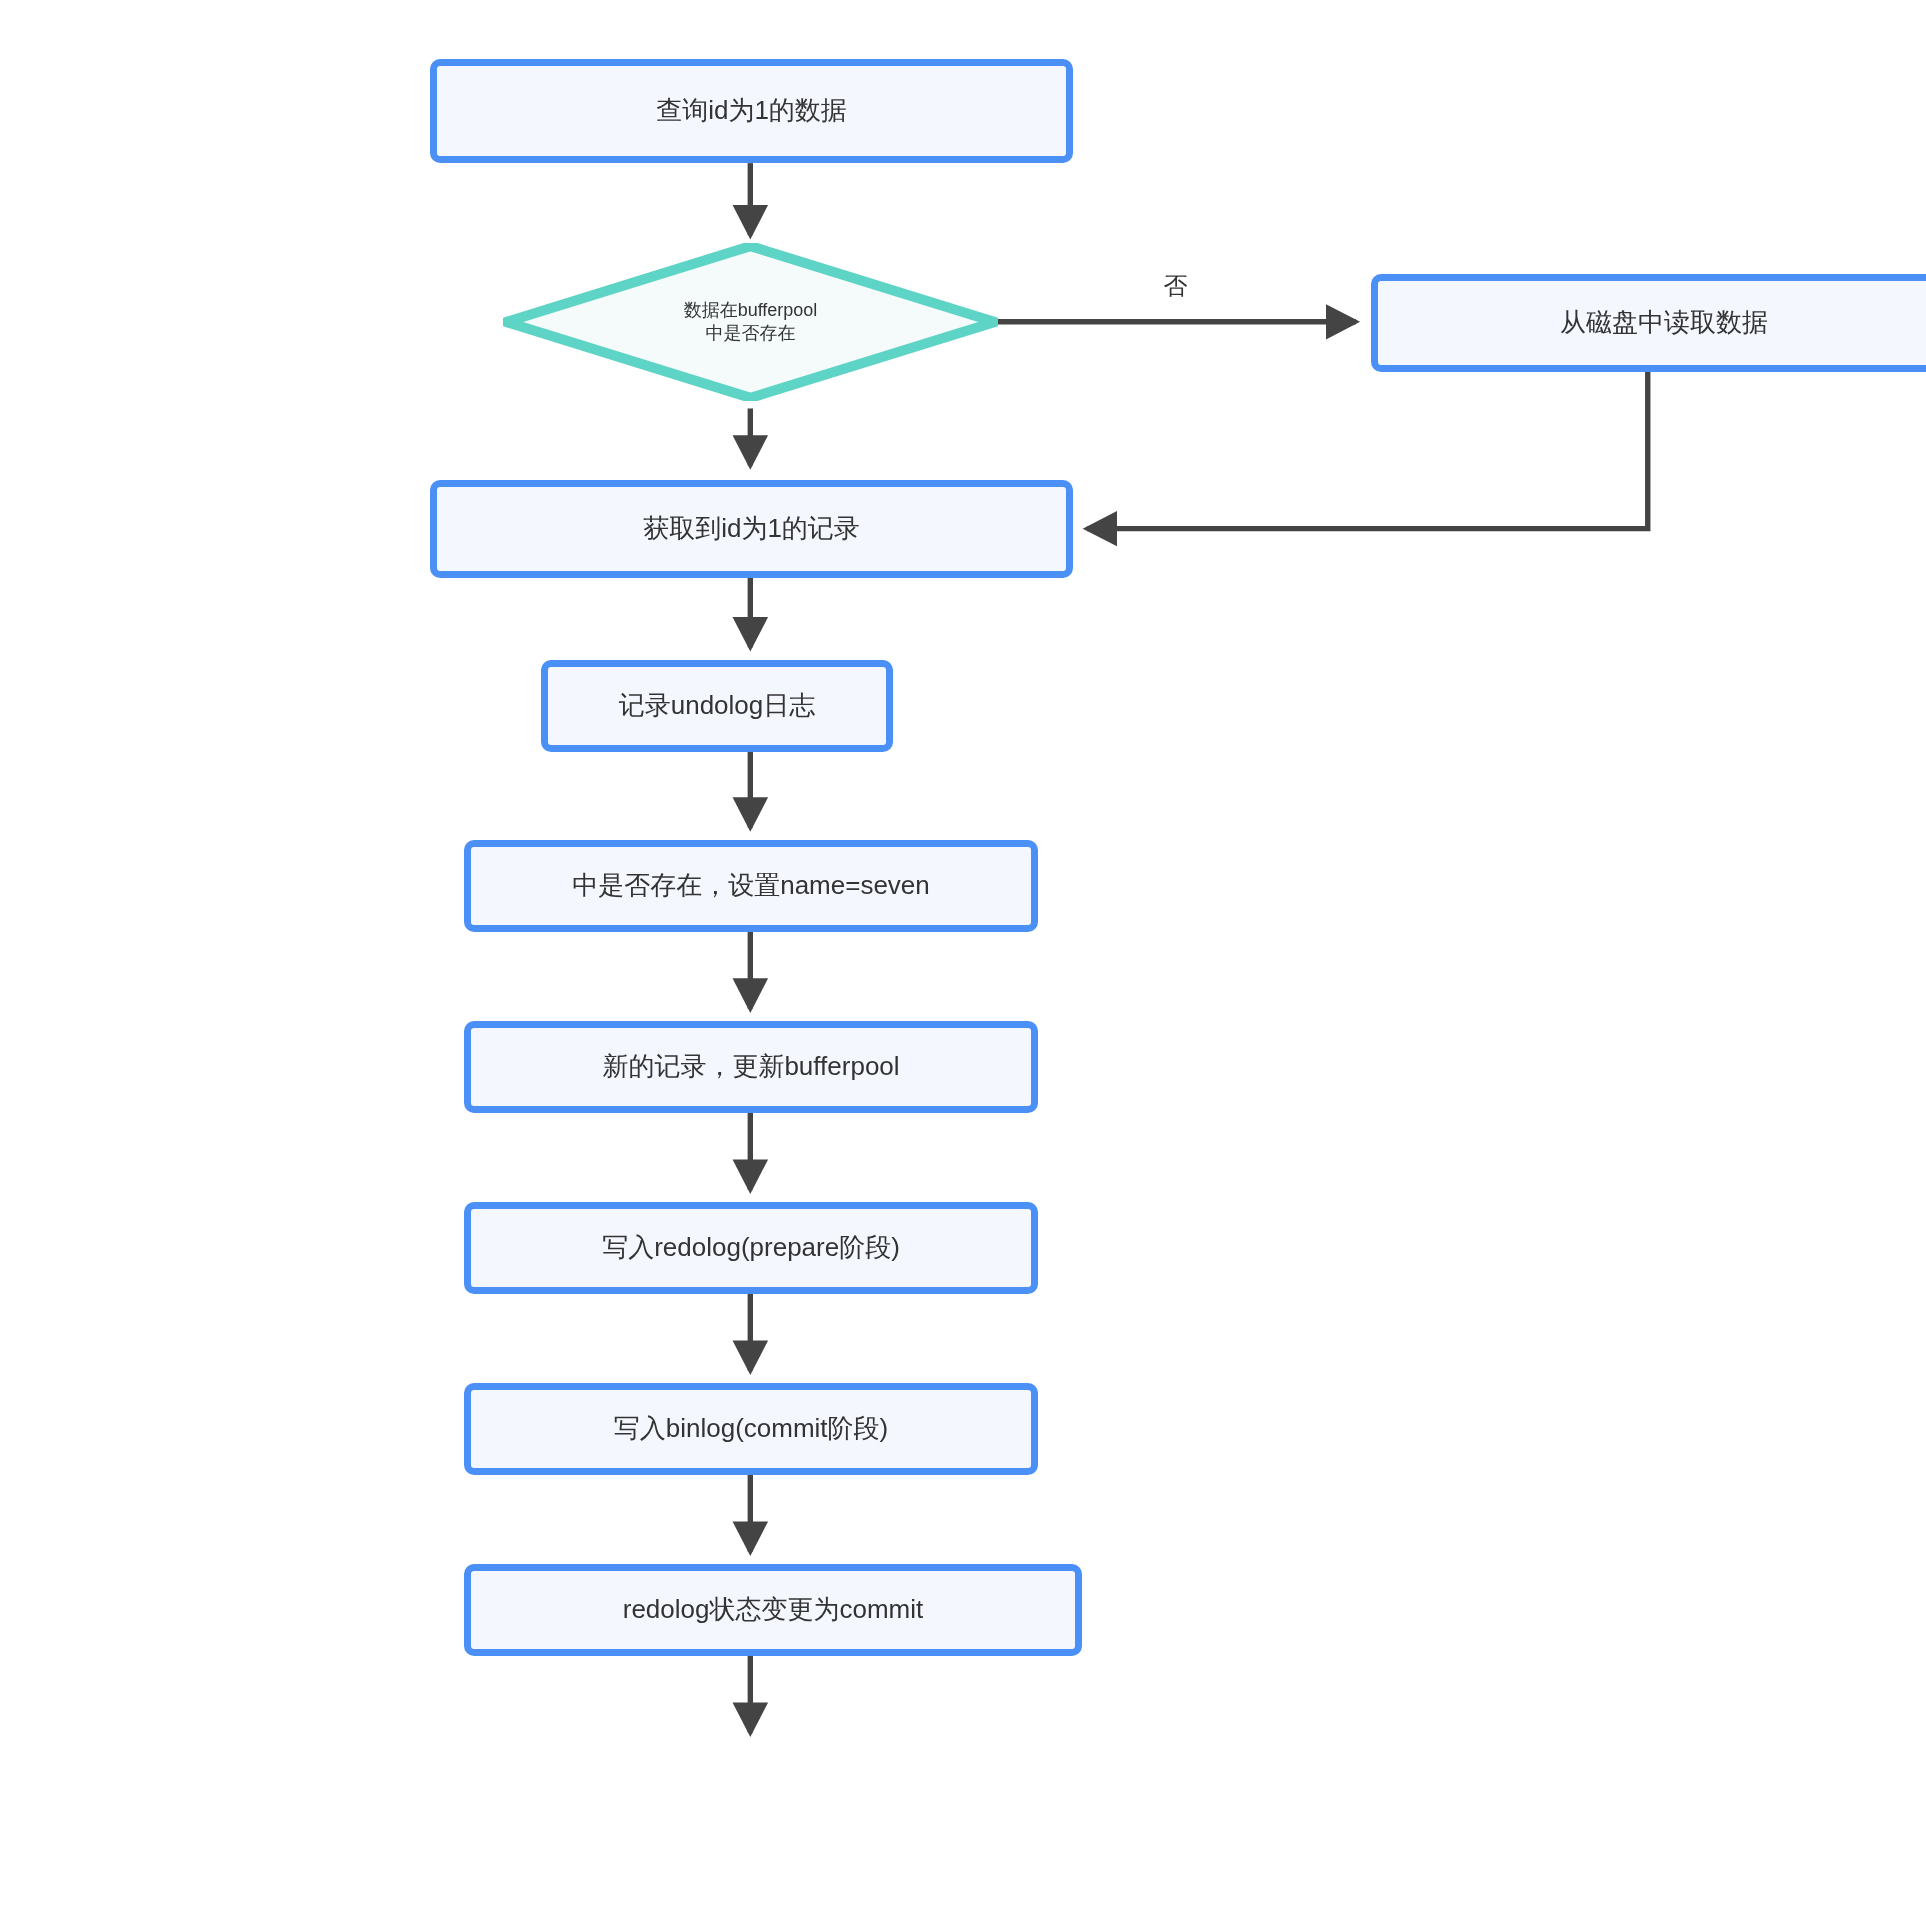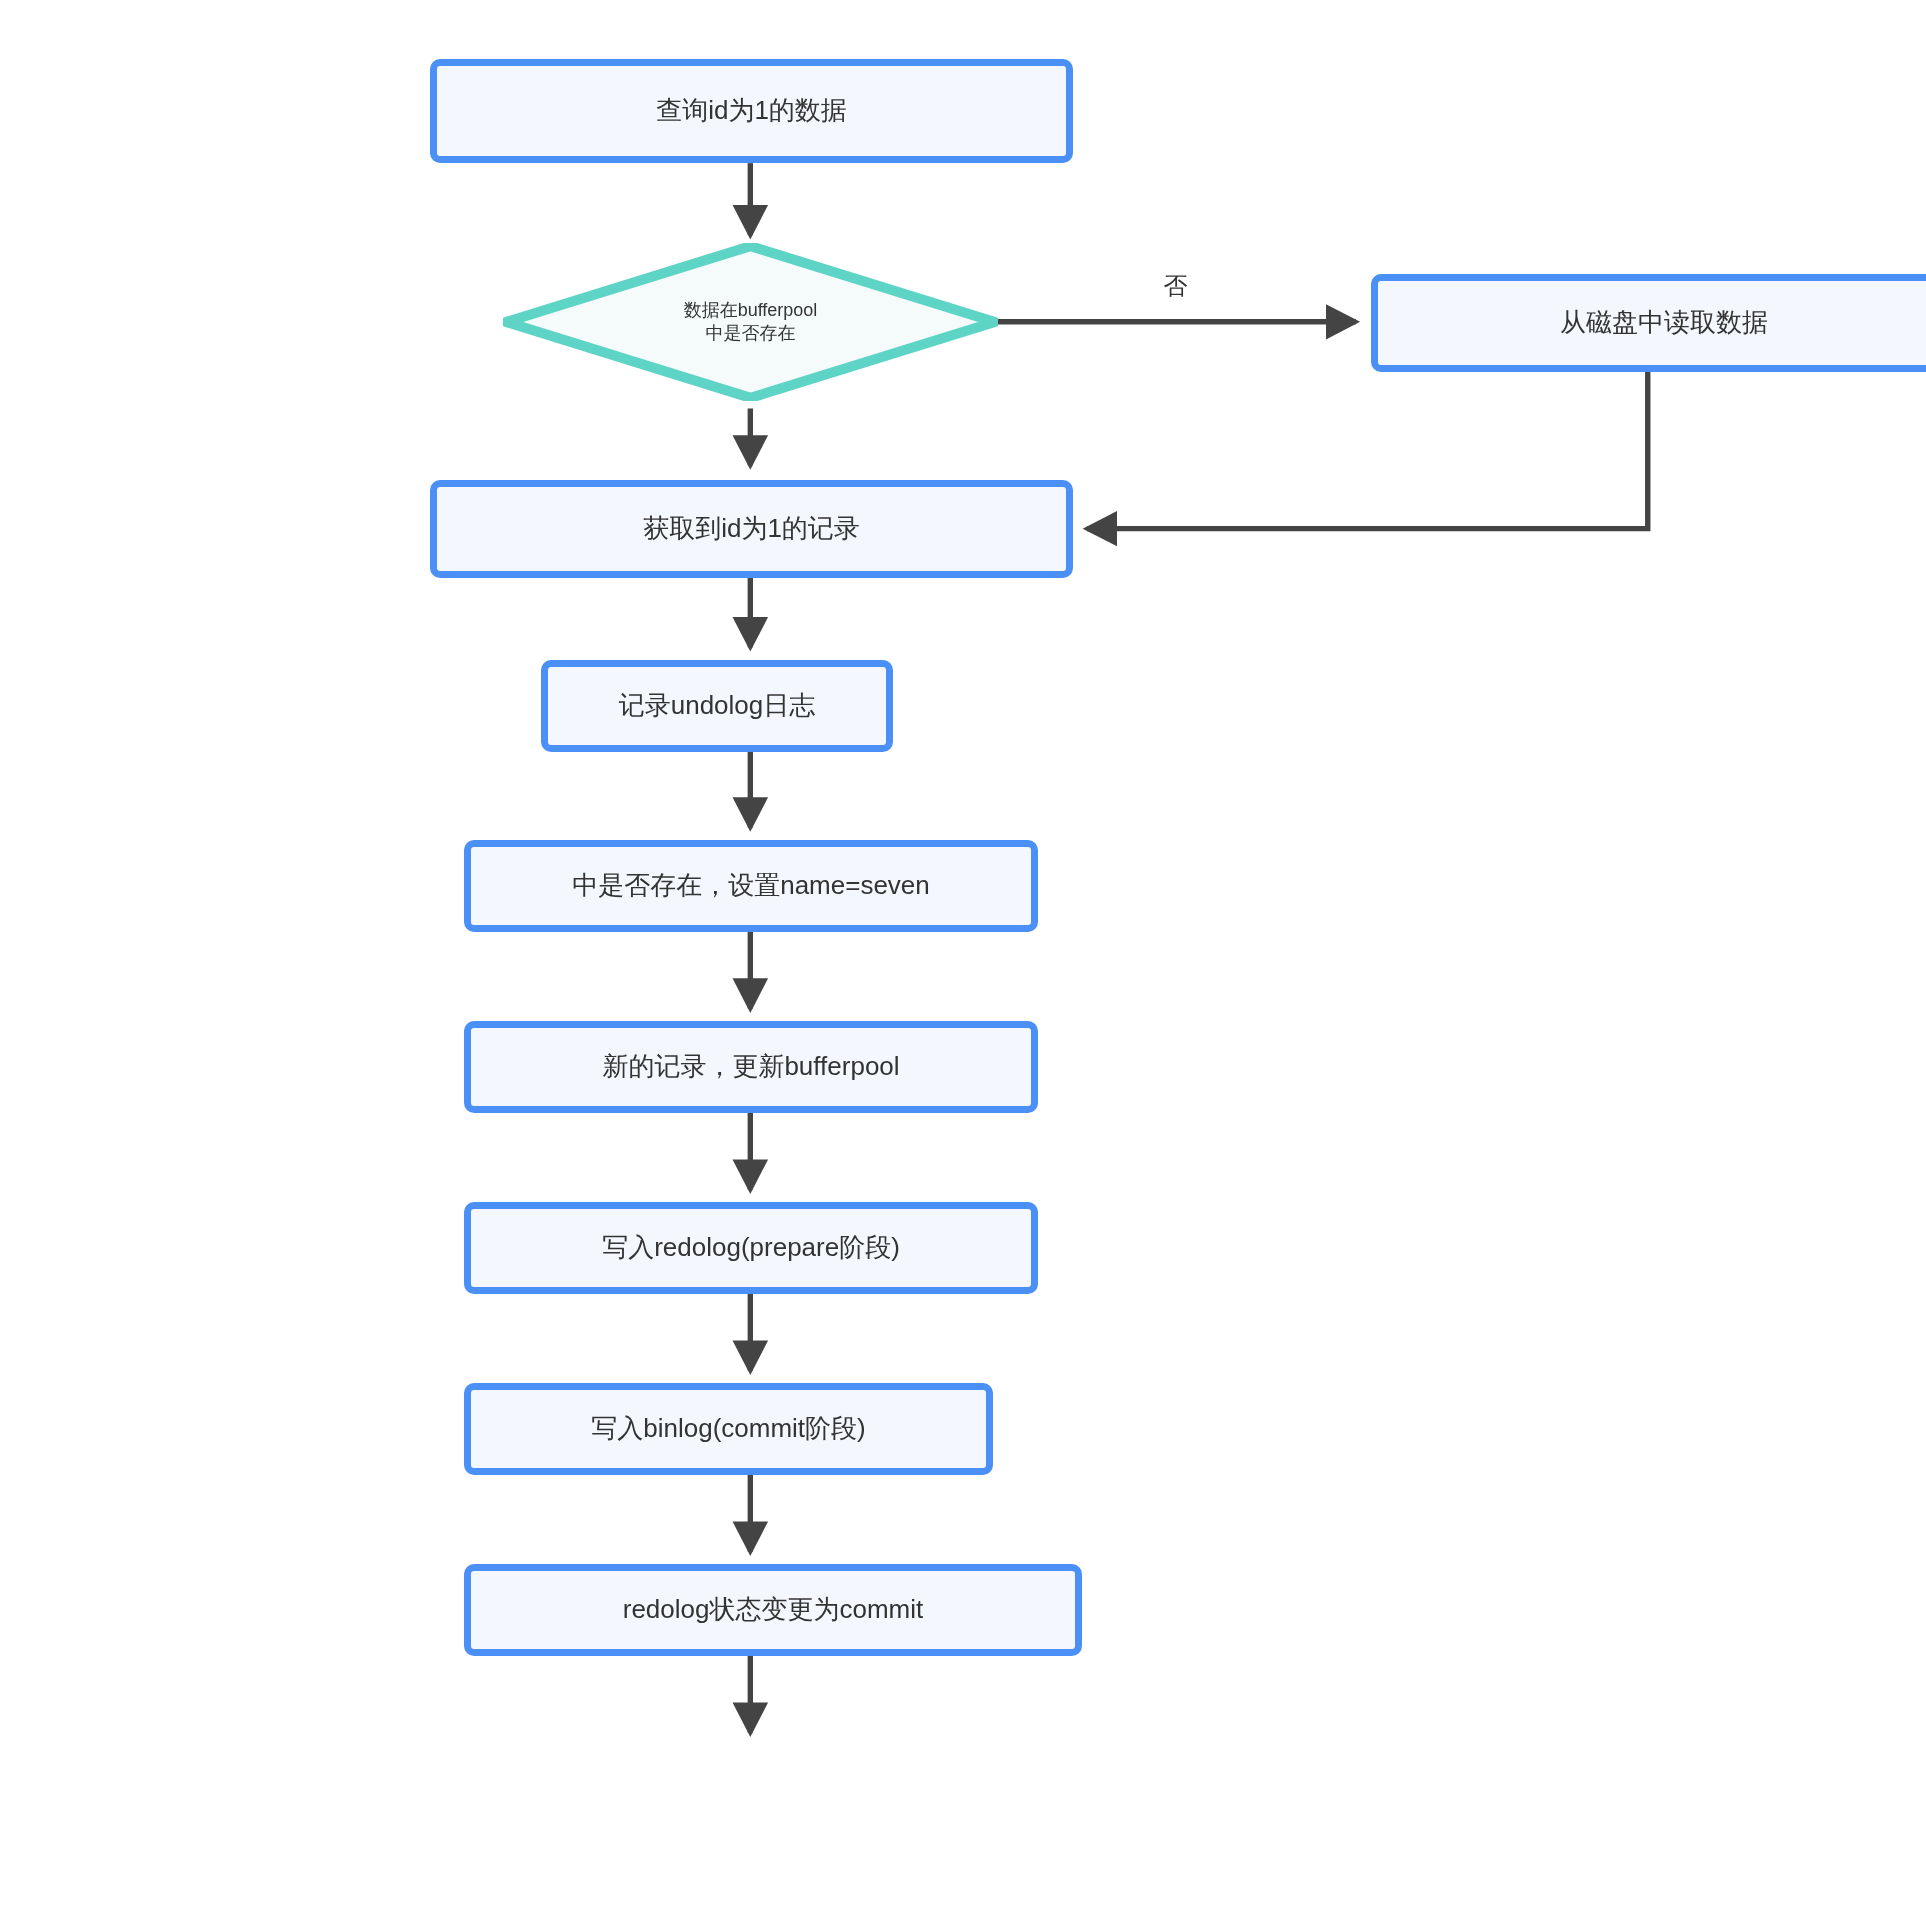--- a/index.html
+++ b/index.html
@@ -97,19 +97,19 @@
   <div class="node proc" style="left:430px;top:480px;width:643px;height:98px;">获取到id为1的记录</div>
 
   <div class="node proc" style="left:541px;top:660px;width:352px;height:92px;">记录undolog日志</div>
 
   <div class="node proc" style="left:464px;top:840px;width:574px;height:92px;">中是否存在，设置name=seven</div>
 
   <div class="node proc" style="left:464px;top:1021px;width:574px;height:92px;">新的记录，更新bufferpool</div>
 
   <div class="node proc" style="left:464px;top:1202px;width:574px;height:92px;">写入redolog(prepare阶段)</div>
 
-  <div class="node proc" style="left:464px;top:1383px;width:529px;height:92px;">写入binlog(commit阶段)</div>
+  <div class="node proc" style="left:464px;top:1383px;width:574px;height:92px;">写入binlog(commit阶段)</div>
 
   <div class="node proc" style="left:464px;top:1564px;width:618px;height:92px;">redolog状态变更为commit</div>
 
 
 </div>
 
 
 </body></html>

